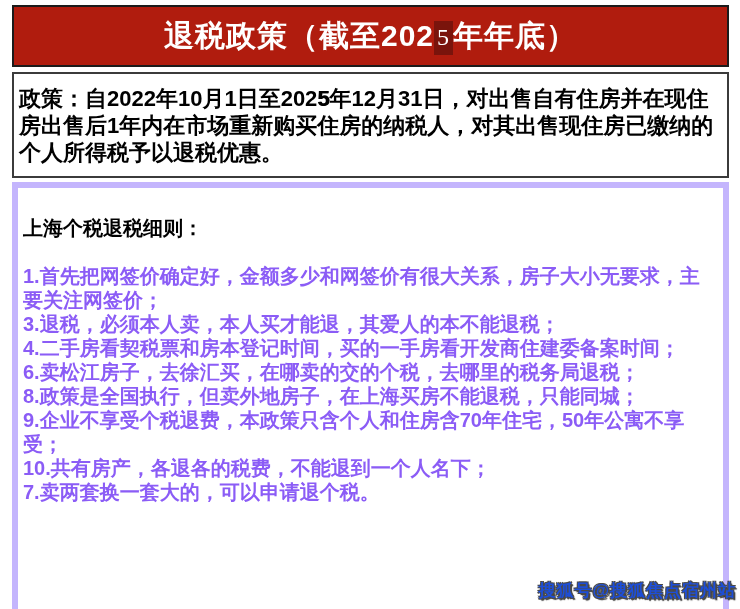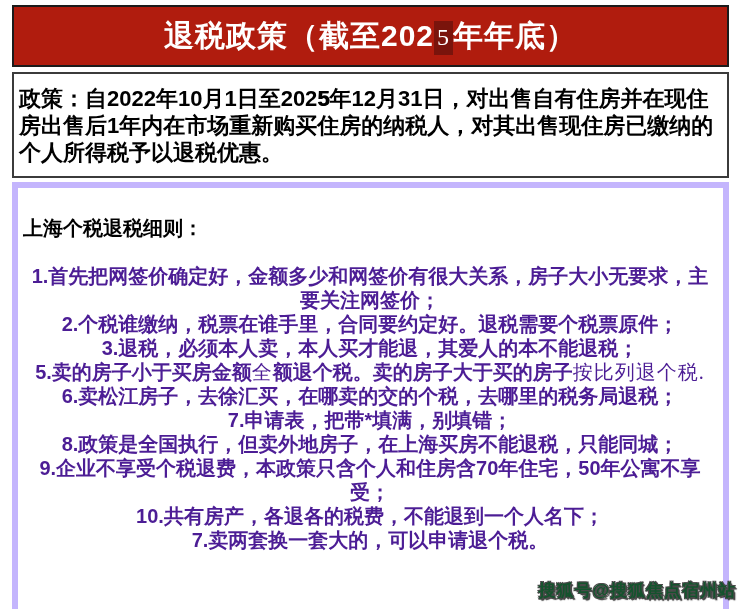--- a/index.html
+++ b/index.html
@@ -77,40 +77,39 @@
   }
   .rules-title {
     margin: 0 0 24px 0;
     color: #000000;
     font-size: 20px;
     font-weight: bold;
     line-height: 24px;
   }
   .rule {
     margin: 0;
-    color: #4c1d95;
+    color: #8b5cf6;
     font-size: 20px;
     font-weight: bold;
     line-height: 24px;
-    text-align: center;
   }
   .serif-run {
     font-family: "Liberation Serif", serif;
     font-weight: normal;
     letter-spacing: 1px;
   }
 
   
   .watermark {
     position: absolute;
     right: 4px; bottom: 7px;
     font-size: 17px;
     font-weight: bold;
     letter-spacing: 1px;
-    color: #14532d;
+    color: #1d4ed8;
     text-shadow:
       -1px -1px 0 #4a4a4a,
        1px -1px 0 #4a4a4a,
       -1px  1px 0 #4a4a4a,
        1px  1px 0 #4a4a4a,
        2px  2px 1px #333333;
     white-space: nowrap;
     margin-top: 28px;
   }
 </style>
@@ -122,25 +121,23 @@
 </div>
 
 <div class="policy-box">
   <p class="policy-text"><span>政策：自2022年10月1日至202</span><span class="policy-emph5">5</span><span>年12月31日，对出售自有住房并在现住房出售后1年内在市场重新购买住房的纳税人，对其出售现住房已缴纳的个人所得税予以退税优惠。</span></p>
 </div>
 
 <div class="rules-box">
   <p class="rules-title">上海个税退税细则：</p>
   <div id="rules-list">
       <p class="rule"><span>1.首先把网签价确定好，金额多少和网签价有很大关系，房子大小无要求，主要关注网签价；</span></p>
-      <p class="rule"><span>2.个税谁缴纳，税票在谁手里，合同要约定好。退税需要个税票原件；</span></p>
       <p class="rule"><span>3.退税，必须本人卖，本人买才能退，其爱人的本不能退税；</span></p>
-      <p class="rule"><span>5.卖的房子小于买房金额</span><span class="serif-run">全</span><span>额退个税。卖的房子大于买的房子</span><span class="serif-run">按比列退个税.</span></p>
+      <p class="rule"><span>4.二手房看契税票和房本登记时间，买的一手房看开发商住建委备案时间；</span></p>
       <p class="rule"><span>6.卖松江房子，去徐汇买，在哪卖的交的个税，去哪里的税务局退税；</span></p>
-      <p class="rule"><span>7.申请表，把带*填满，别填错；</span></p>
       <p class="rule"><span>8.政策是全国执行，但卖外地房子，在上海买房不能退税，只能同城；</span></p>
       <p class="rule"><span>9.企业不享受个税退费，本政策只含个人和住房含70年住宅，50年公寓不享受；</span></p>
       <p class="rule"><span>10.共有房产，各退各的税费，不能退到一个人名下；</span></p>
       <p class="rule"><span>7.卖两套换一套大的，可以申请退个税。</span></p>
     </div>
 </div>
 
 <div class="watermark">搜狐号@搜狐焦点宿州站</div>
 
 </body></html>

